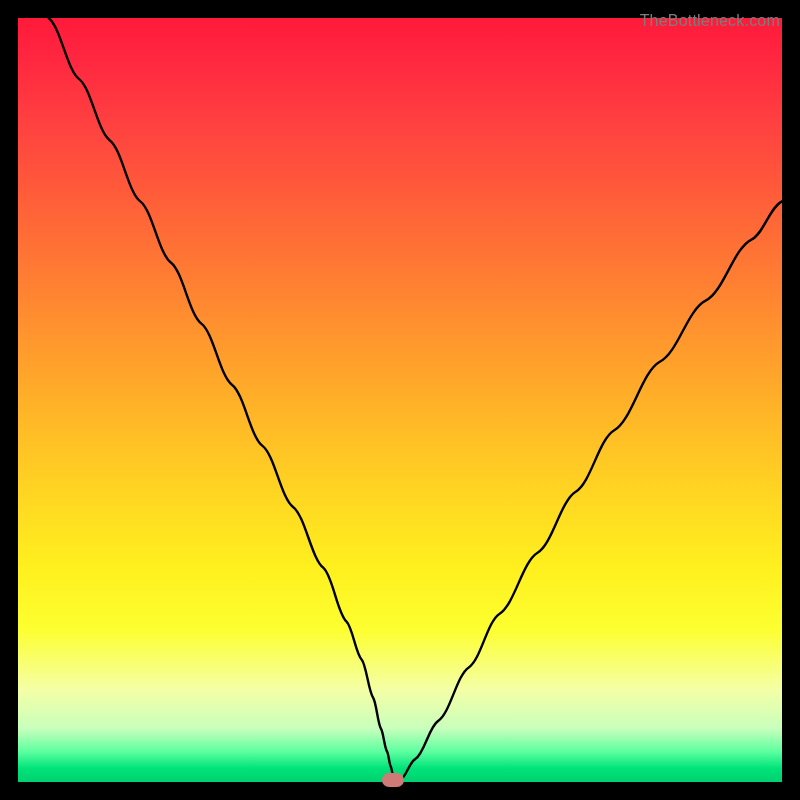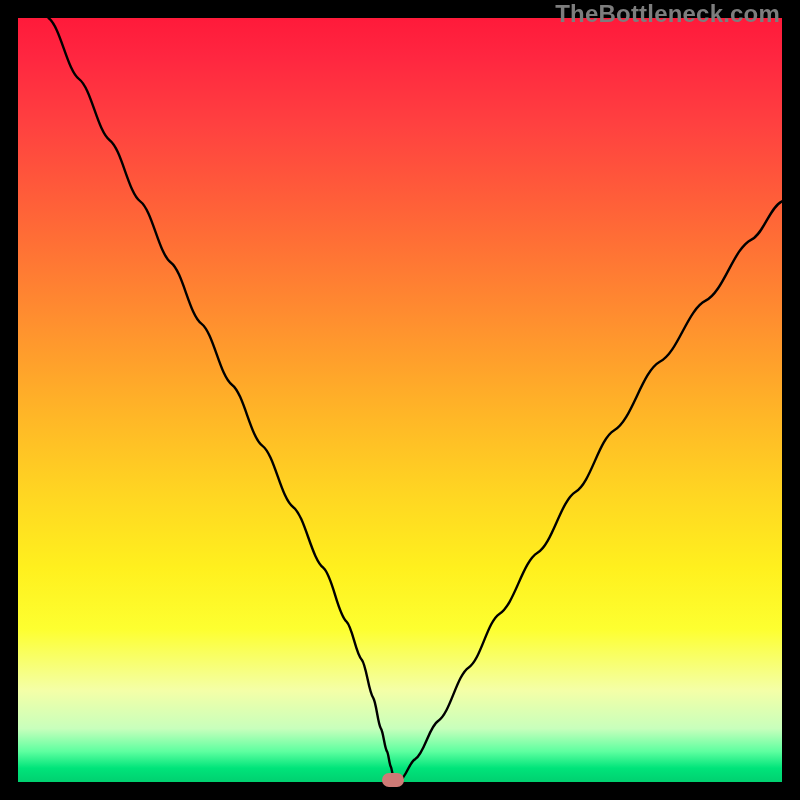--- a/index.html
+++ b/index.html
@@ -43,25 +43,25 @@
   }
   .curve-layer {
     position: absolute;
     left: 0;
     top: 0;
     width: 764px;
     height: 764px;
   }
   .watermark {
     position: absolute;
-    top: 0px;
+    top: 12px;
     right: 20px;
     color: #7d7d7d;
-    font-size: 24px;
-    font-weight: 700;
+    font-size: 16px;
+    font-weight: 400;
     letter-spacing: 0.2px;
   }
   .marker {
     position: absolute;
     width: 22px;
     height: 14px;
     background: #cf7a76;
     border-radius: 7px;
     transform: translate(-50%, -50%);
   }

